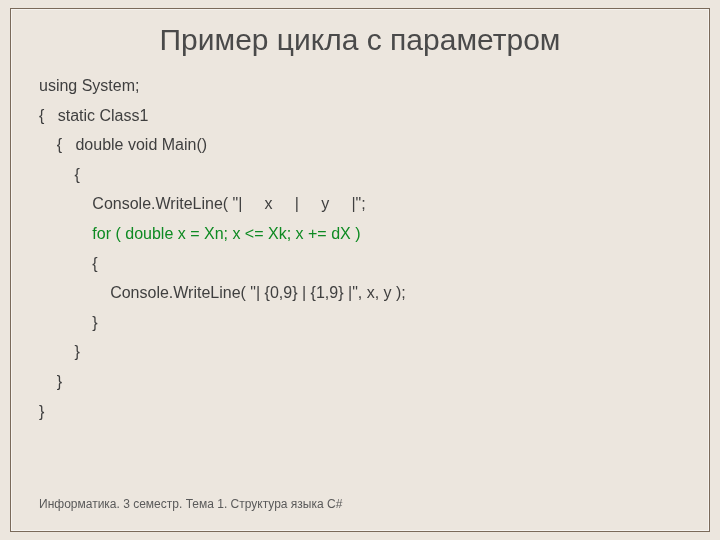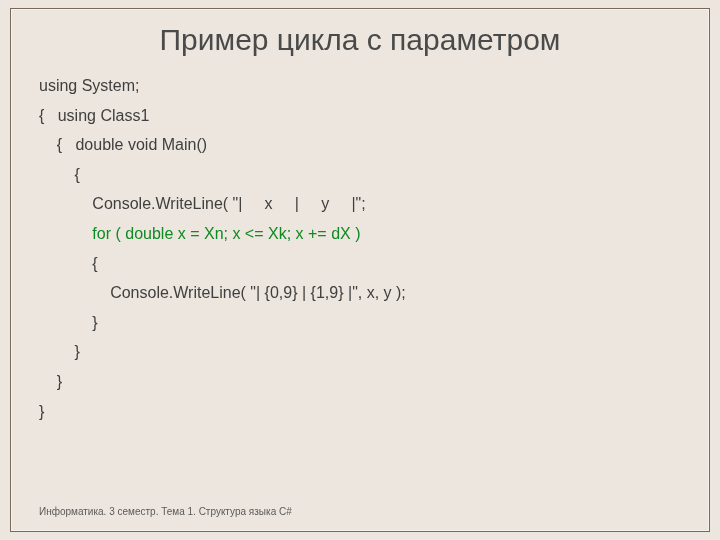--- a/index.html
+++ b/index.html
@@ -35,39 +35,39 @@
   }
   .code{
     font-size:16px;
     line-height:1.85;
     color:#3f3f3f;
   }
   .code div{white-space:pre}
   .hl{color:#0e8a22;font-weight:normal}
   .footer{
     position:absolute;
-    left:28px;bottom:14px;
-    font-size:10px;
+    left:28px;bottom:20px;
+    font-size:12px;
     color:#5a5a5a;
   }
 </style>
 </head>
 <body>
 
 <div class="slide">
   <span class="corner tl"></span>
   <span class="corner tr"></span>
   <span class="corner bl"></span>
   <span class="corner br"></span>
 
   <h1 class="title">Пример цикла с параметром</h1>
 
   <div class="code">
     <div>using System;</div>
-    <div>{   using Class1</div>
+    <div>{   static Class1</div>
     <div>    {   double void Main()</div>
     <div>        {</div>
     <div>            Console.WriteLine( "|     x     |     y     |";</div>
     <div class="hl">            for ( double x = Xn; x &lt;= Xk; x += dX )</div>
     <div>            {</div>
     <div>                Console.WriteLine( "| {0,9} | {1,9} |", x, y );</div>
     <div>            }</div>
     <div>        }</div>
     <div>    }</div>
     <div>}</div>

